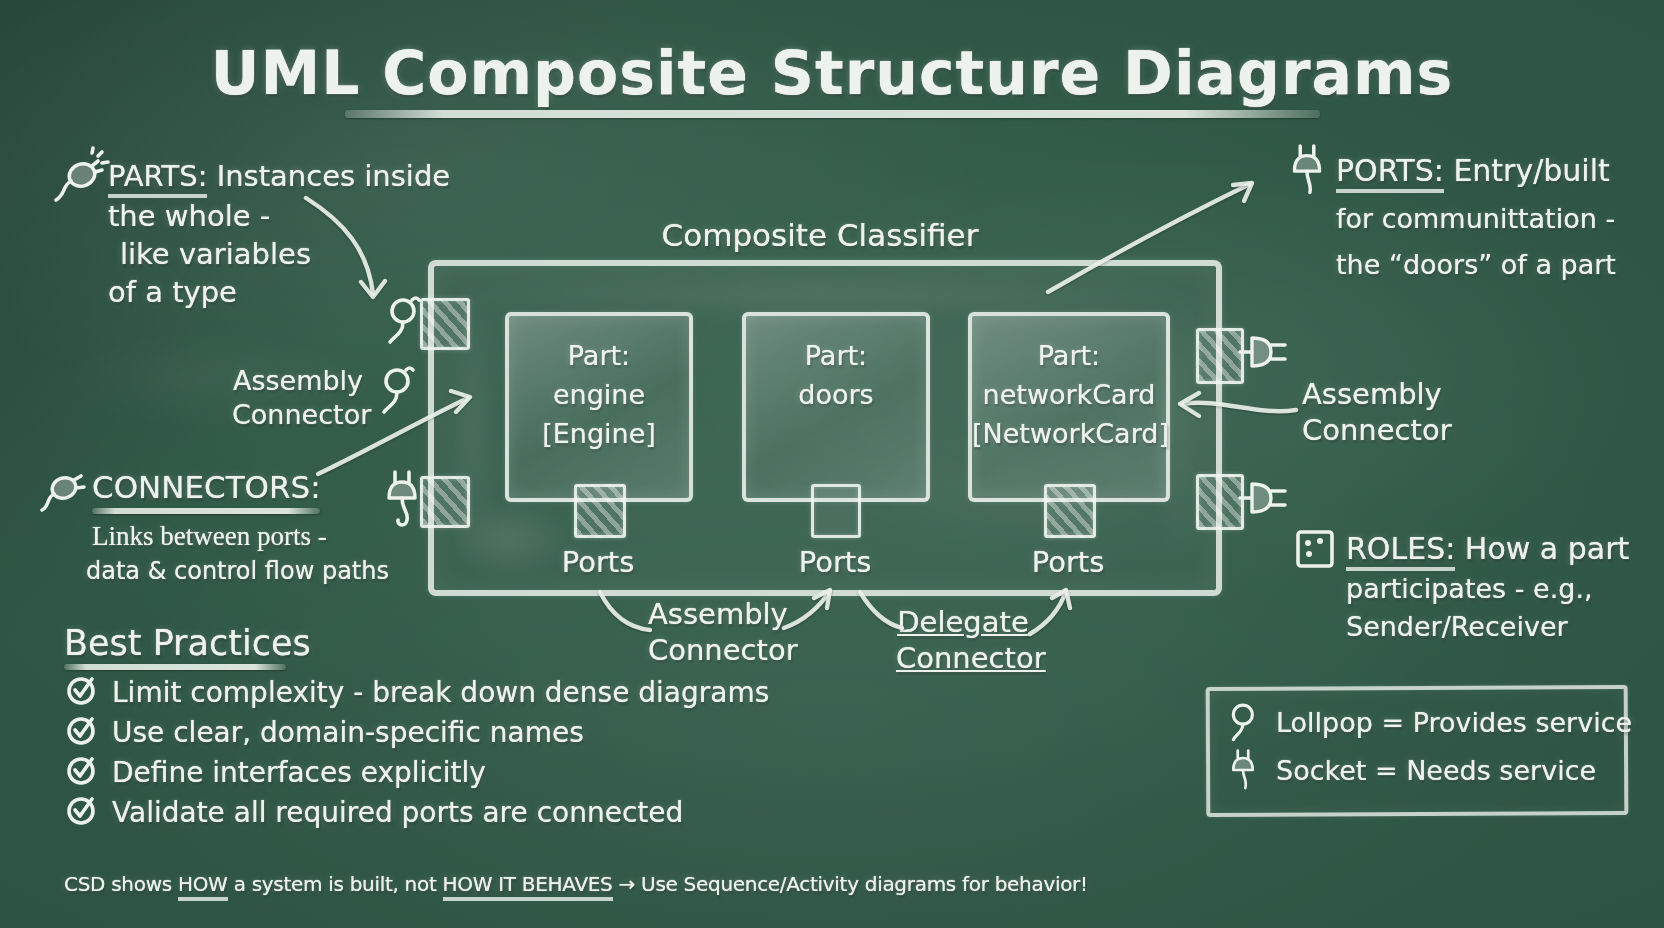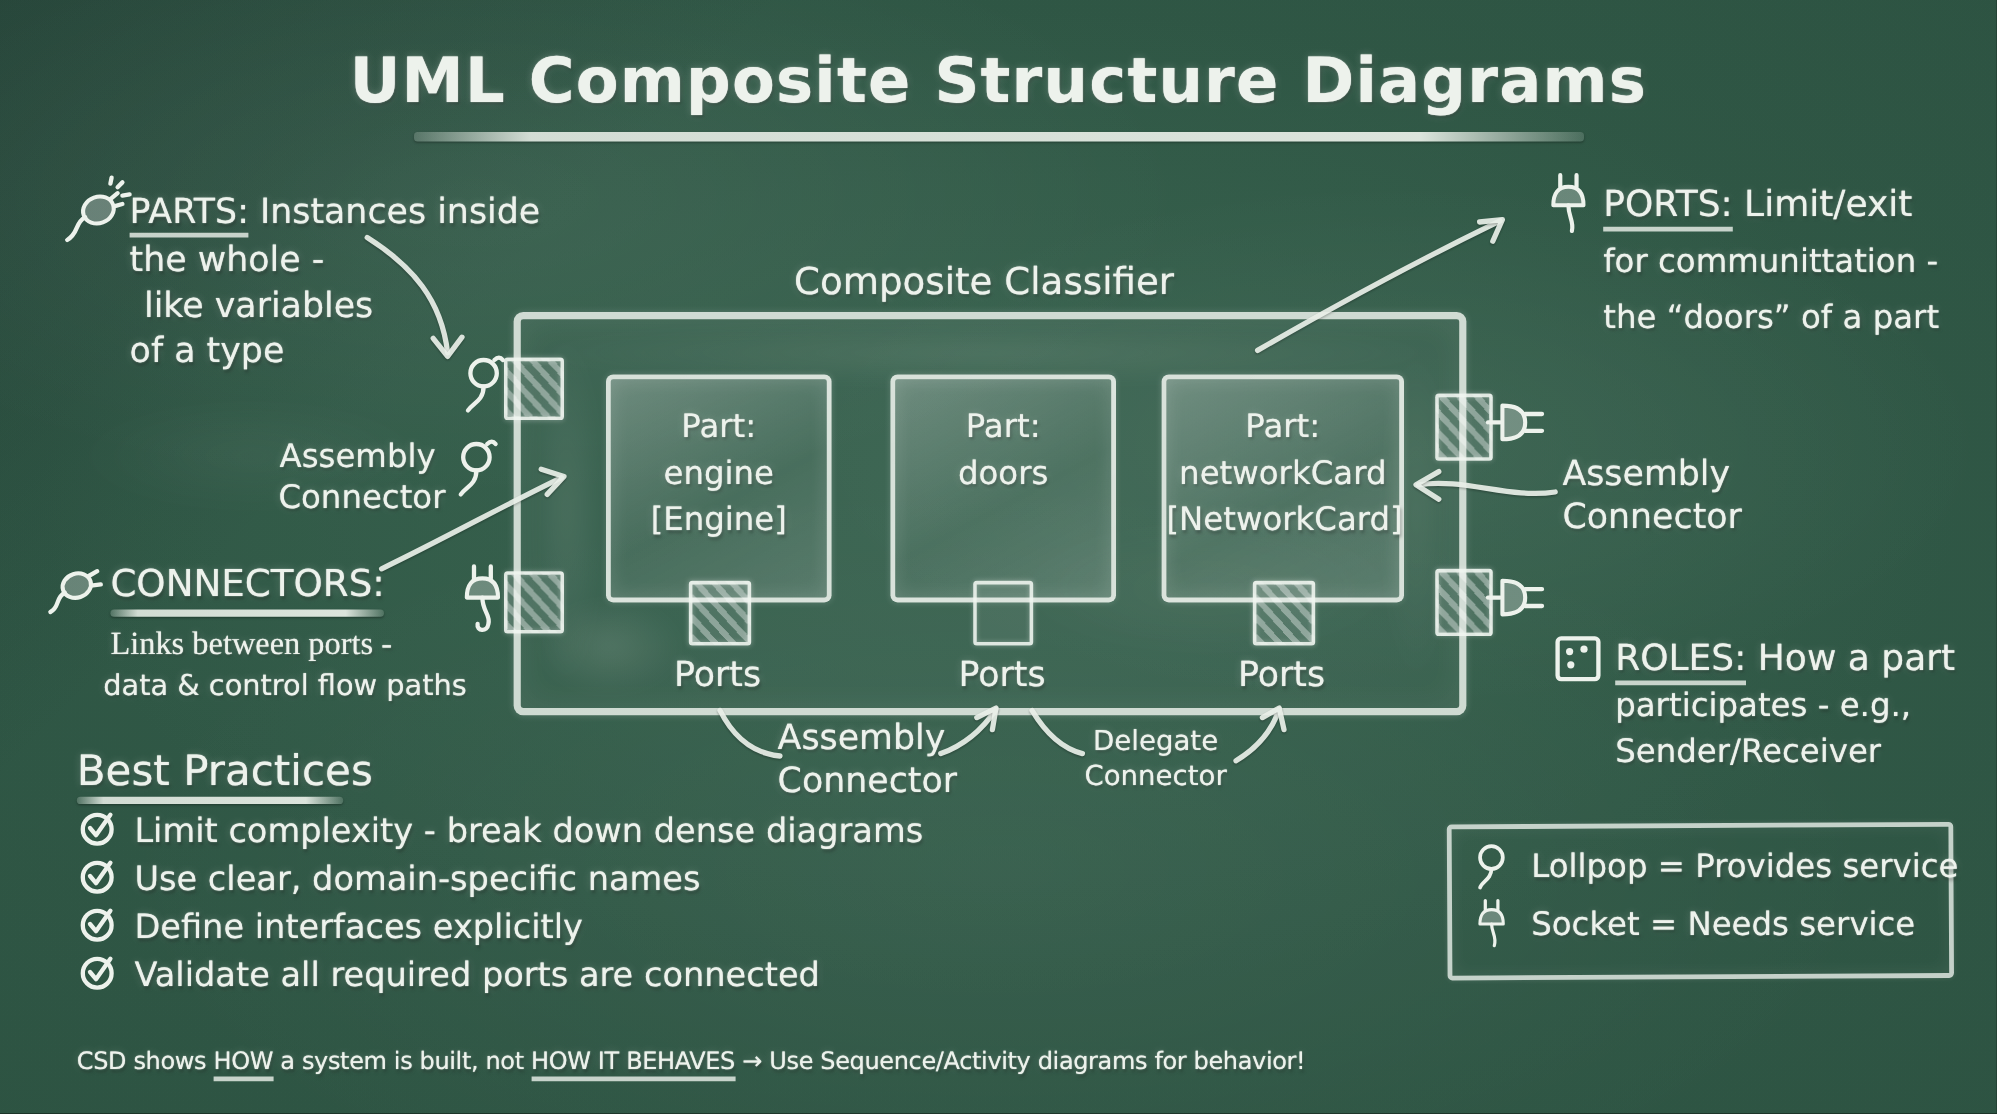--- a/index.html
+++ b/index.html
@@ -53,21 +53,21 @@
 
 <div id="board">
 
   <div class="smudge" style="left:440px;top:268px;width:760px;height:52px;opacity:.16;"></div>
   <div class="smudge" style="left:442px;top:280px;width:60px;height:290px;opacity:.15;"></div>
   <div class="smudge" style="left:448px;top:500px;width:120px;height:78px;opacity:.2;"></div>
   <div class="smudge" style="left:1150px;top:290px;width:60px;height:280px;opacity:.1;"></div>
   <div class="smudge" style="left:60px;top:330px;width:300px;height:100px;opacity:.07;"></div>
   <div class="smudge" style="left:840px;top:430px;width:330px;height:120px;opacity:.07;"></div>
 
-  <div class="chalk" style="left:0;top:36px;width:1664px;text-align:center;font-size:52px;font-weight:bold;letter-spacing:1px;">UML Composite Structure Diagrams</div>
+  <div class="chalk" style="left:0;top:36px;width:1664px;text-align:center;font-size:60px;font-weight:bold;letter-spacing:1px;">UML Composite Structure Diagrams</div>
   <div class="u-bar" style="left:345px;top:110px;width:975px;height:8px;"></div>
 
   <svg class="icon" style="left:52px;top:148px;" width="52" height="60" viewBox="0 0 52 60">
     <ellipse class="sf" cx="30" cy="27" rx="13" ry="11" transform="rotate(-20 30 27)"></ellipse>
     <path class="s" d="M40 18 l6 -5 M43 24 l7 -2"></path>
     <path class="s" d="M46 8 l4 -4 M50 15 l6 -1 M40 5 l1 -5"></path>
     <path class="s" d="M19 33 C 10 38, 14 46, 4 52"></path>
   </svg>
   <div class="chalk" style="left:108px;top:158px;font-size:29px;">
     <span class="uw">PARTS:</span>
@@ -149,33 +149,33 @@
   <svg class="icon" style="left:1240px;top:478px;" width="56" height="40" viewBox="0 0 56 40">
     <path class="s" d="M0 20 H10"></path>
     <path class="sf" d="M12 6 C26 6 31 12 31 20 C31 28 26 34 12 34 Z"></path>
     <path class="s" d="M31 13 H45 M31 27 H45"></path>
   </svg>
 
   <div class="chalk" style="left:648px;top:596px;width:134px;text-align:center;font-size:29px;">
     <span>Assembly</span><br>
     <span>Connector</span>
   </div>
-  <div class="chalk" style="left:896px;top:604px;width:134px;text-align:center;font-size:23px;">
+  <div class="chalk" style="left:896px;top:604px;width:134px;text-align:center;font-size:29px;text-decoration:underline;">
     <span>Delegate</span><br>
     <span>Connector</span>
   </div>
 
   <svg class="icon" style="left:1286px;top:144px;" width="42" height="62" viewBox="0 0 40 64">
     <path class="s" d="M13 2 V12 M27 2 V12"></path>
     <path class="sf" d="M7 28 Q7 12 20 12 Q33 12 33 28 Z"></path>
     <path class="s" d="M20 28 C 20 38, 25 42, 23 50"></path>
   </svg>
   <div class="chalk" style="left:1336px;top:152px;font-size:30px;">
     <span class="uw">PORTS:</span>
-    <span>Limit/exit</span>
+    <span>Entry/built</span>
   </div>
   <div class="chalk" style="left:1336px;top:202px;font-size:27px;">for communittation -</div>
   <div class="chalk" style="left:1336px;top:248px;font-size:27px;">the “doors” of a part</div>
 
   <div class="chalk" style="left:1302px;top:376px;width:140px;text-align:left;font-size:29px;">
     <span>Assembly</span><br>
     <span>Connector</span>
   </div>
 
   <svg class="icon" style="left:1294px;top:528px;" width="42" height="42" viewBox="0 0 42 42">

